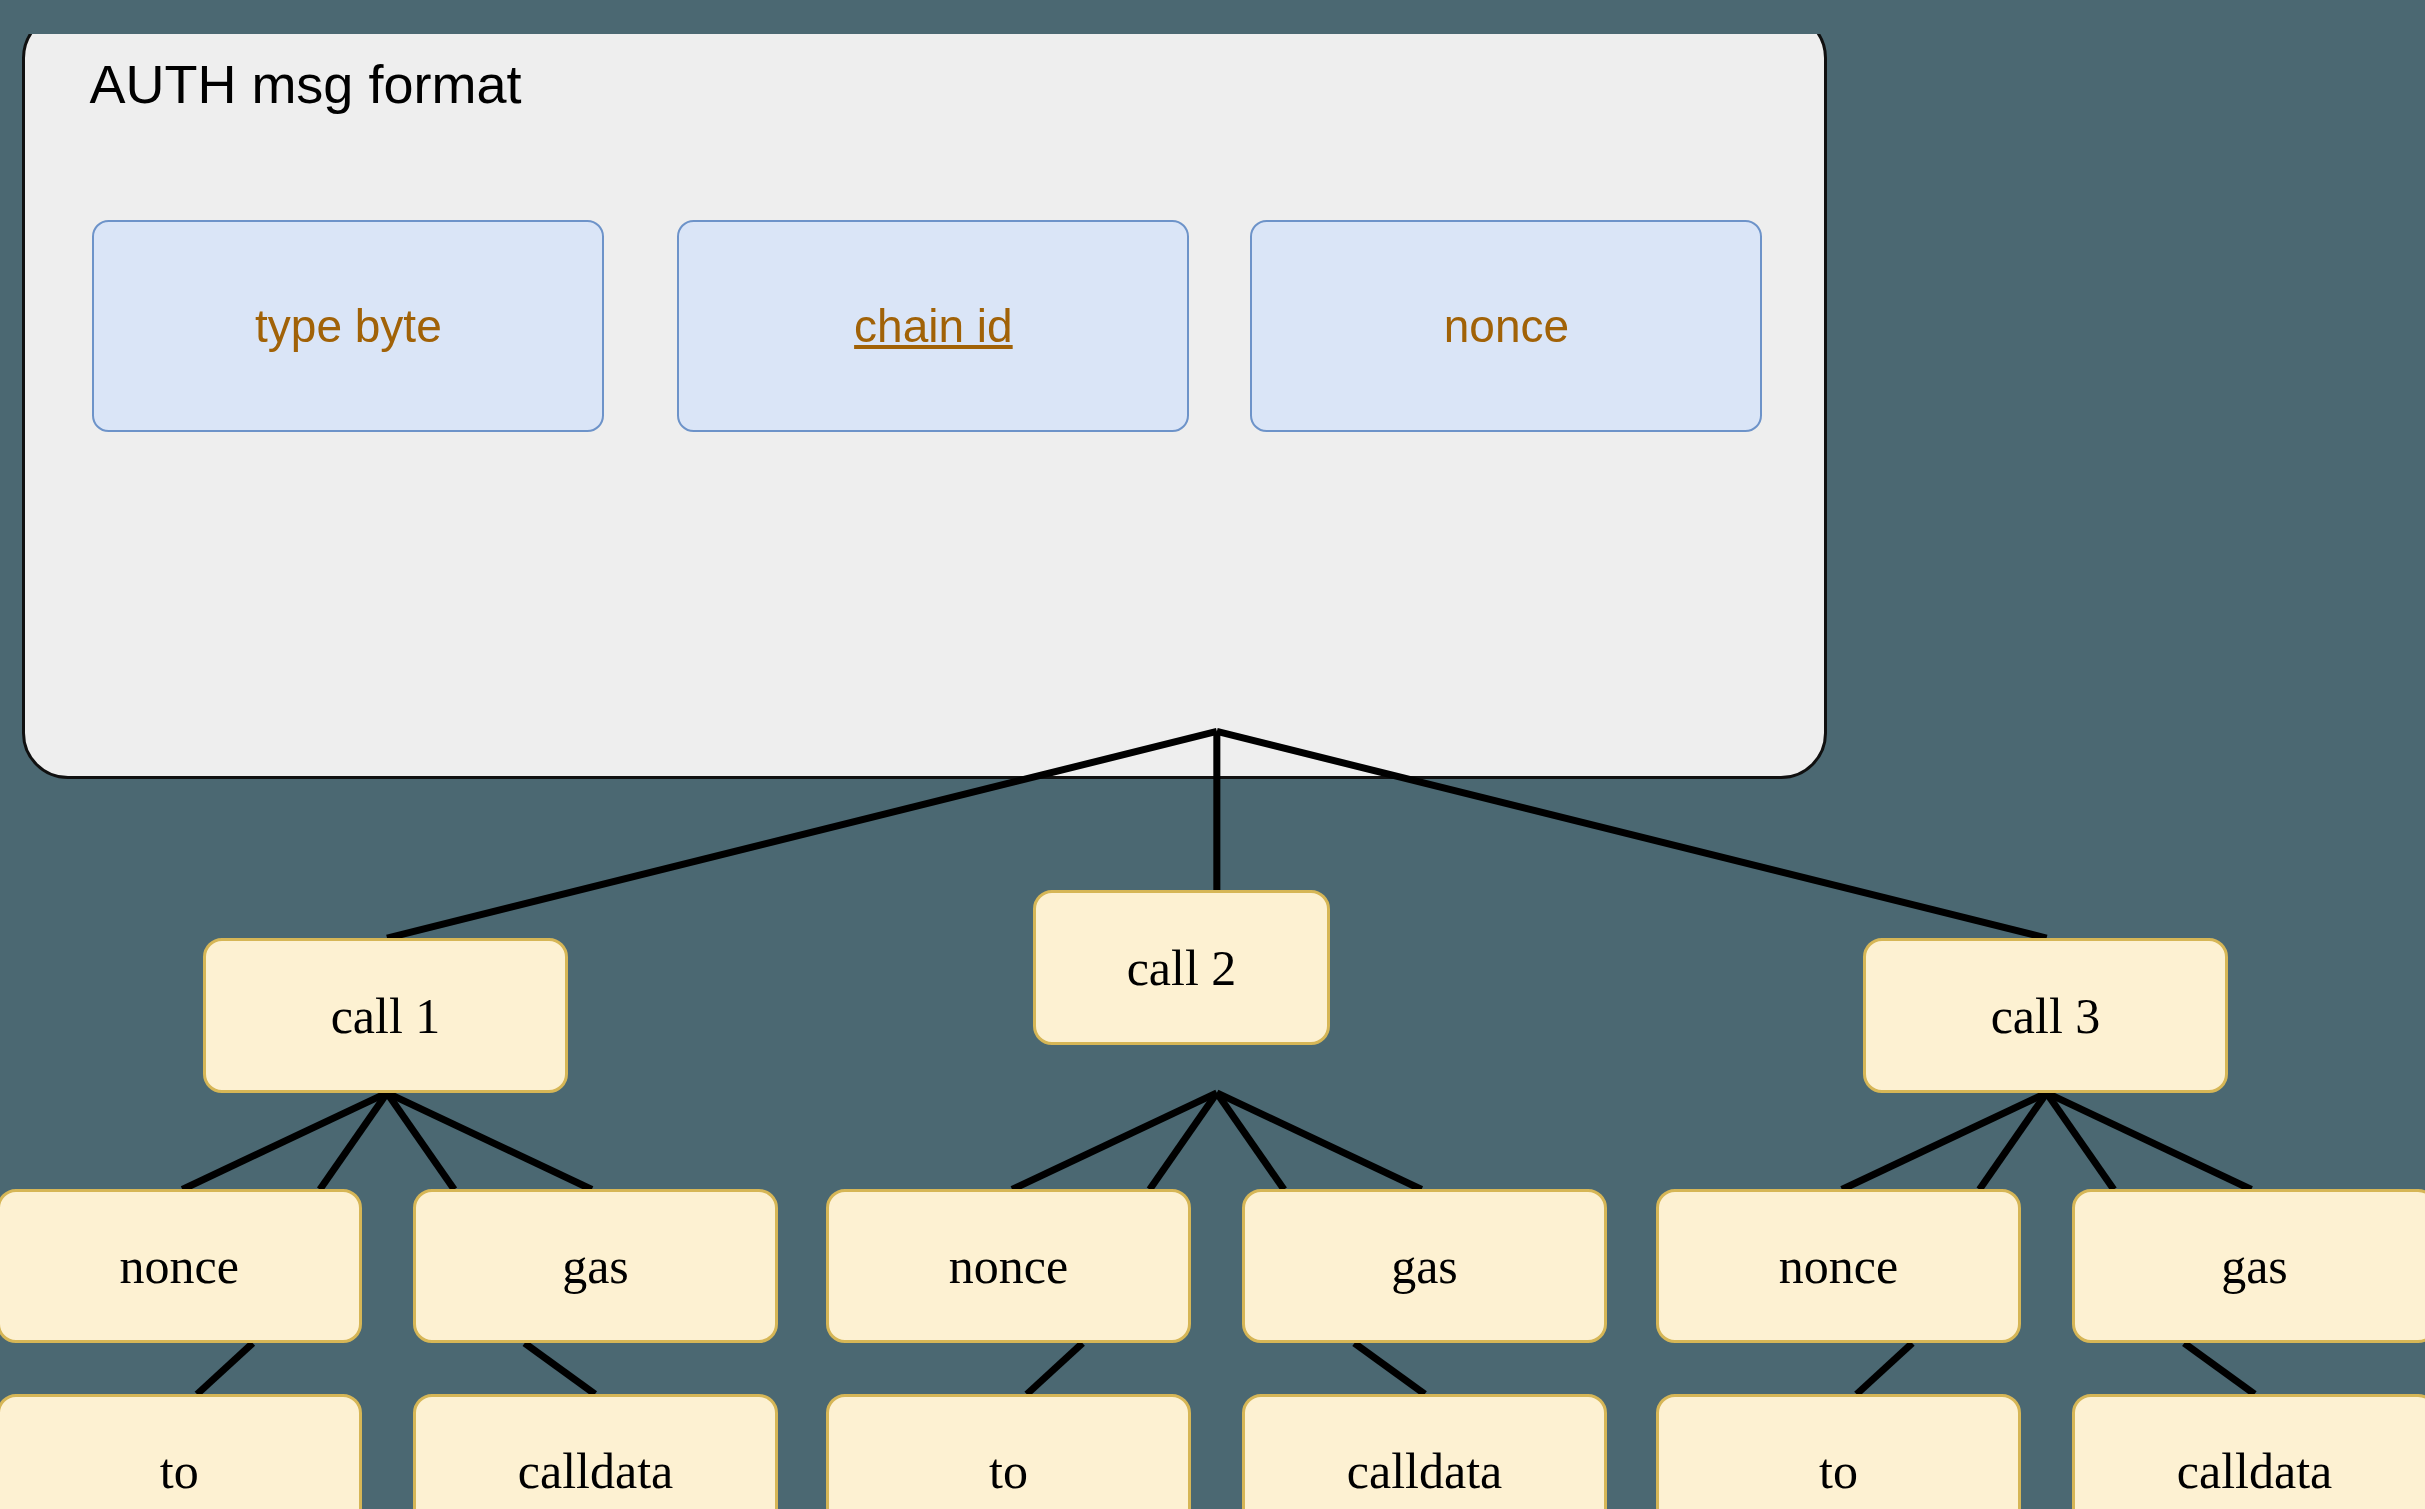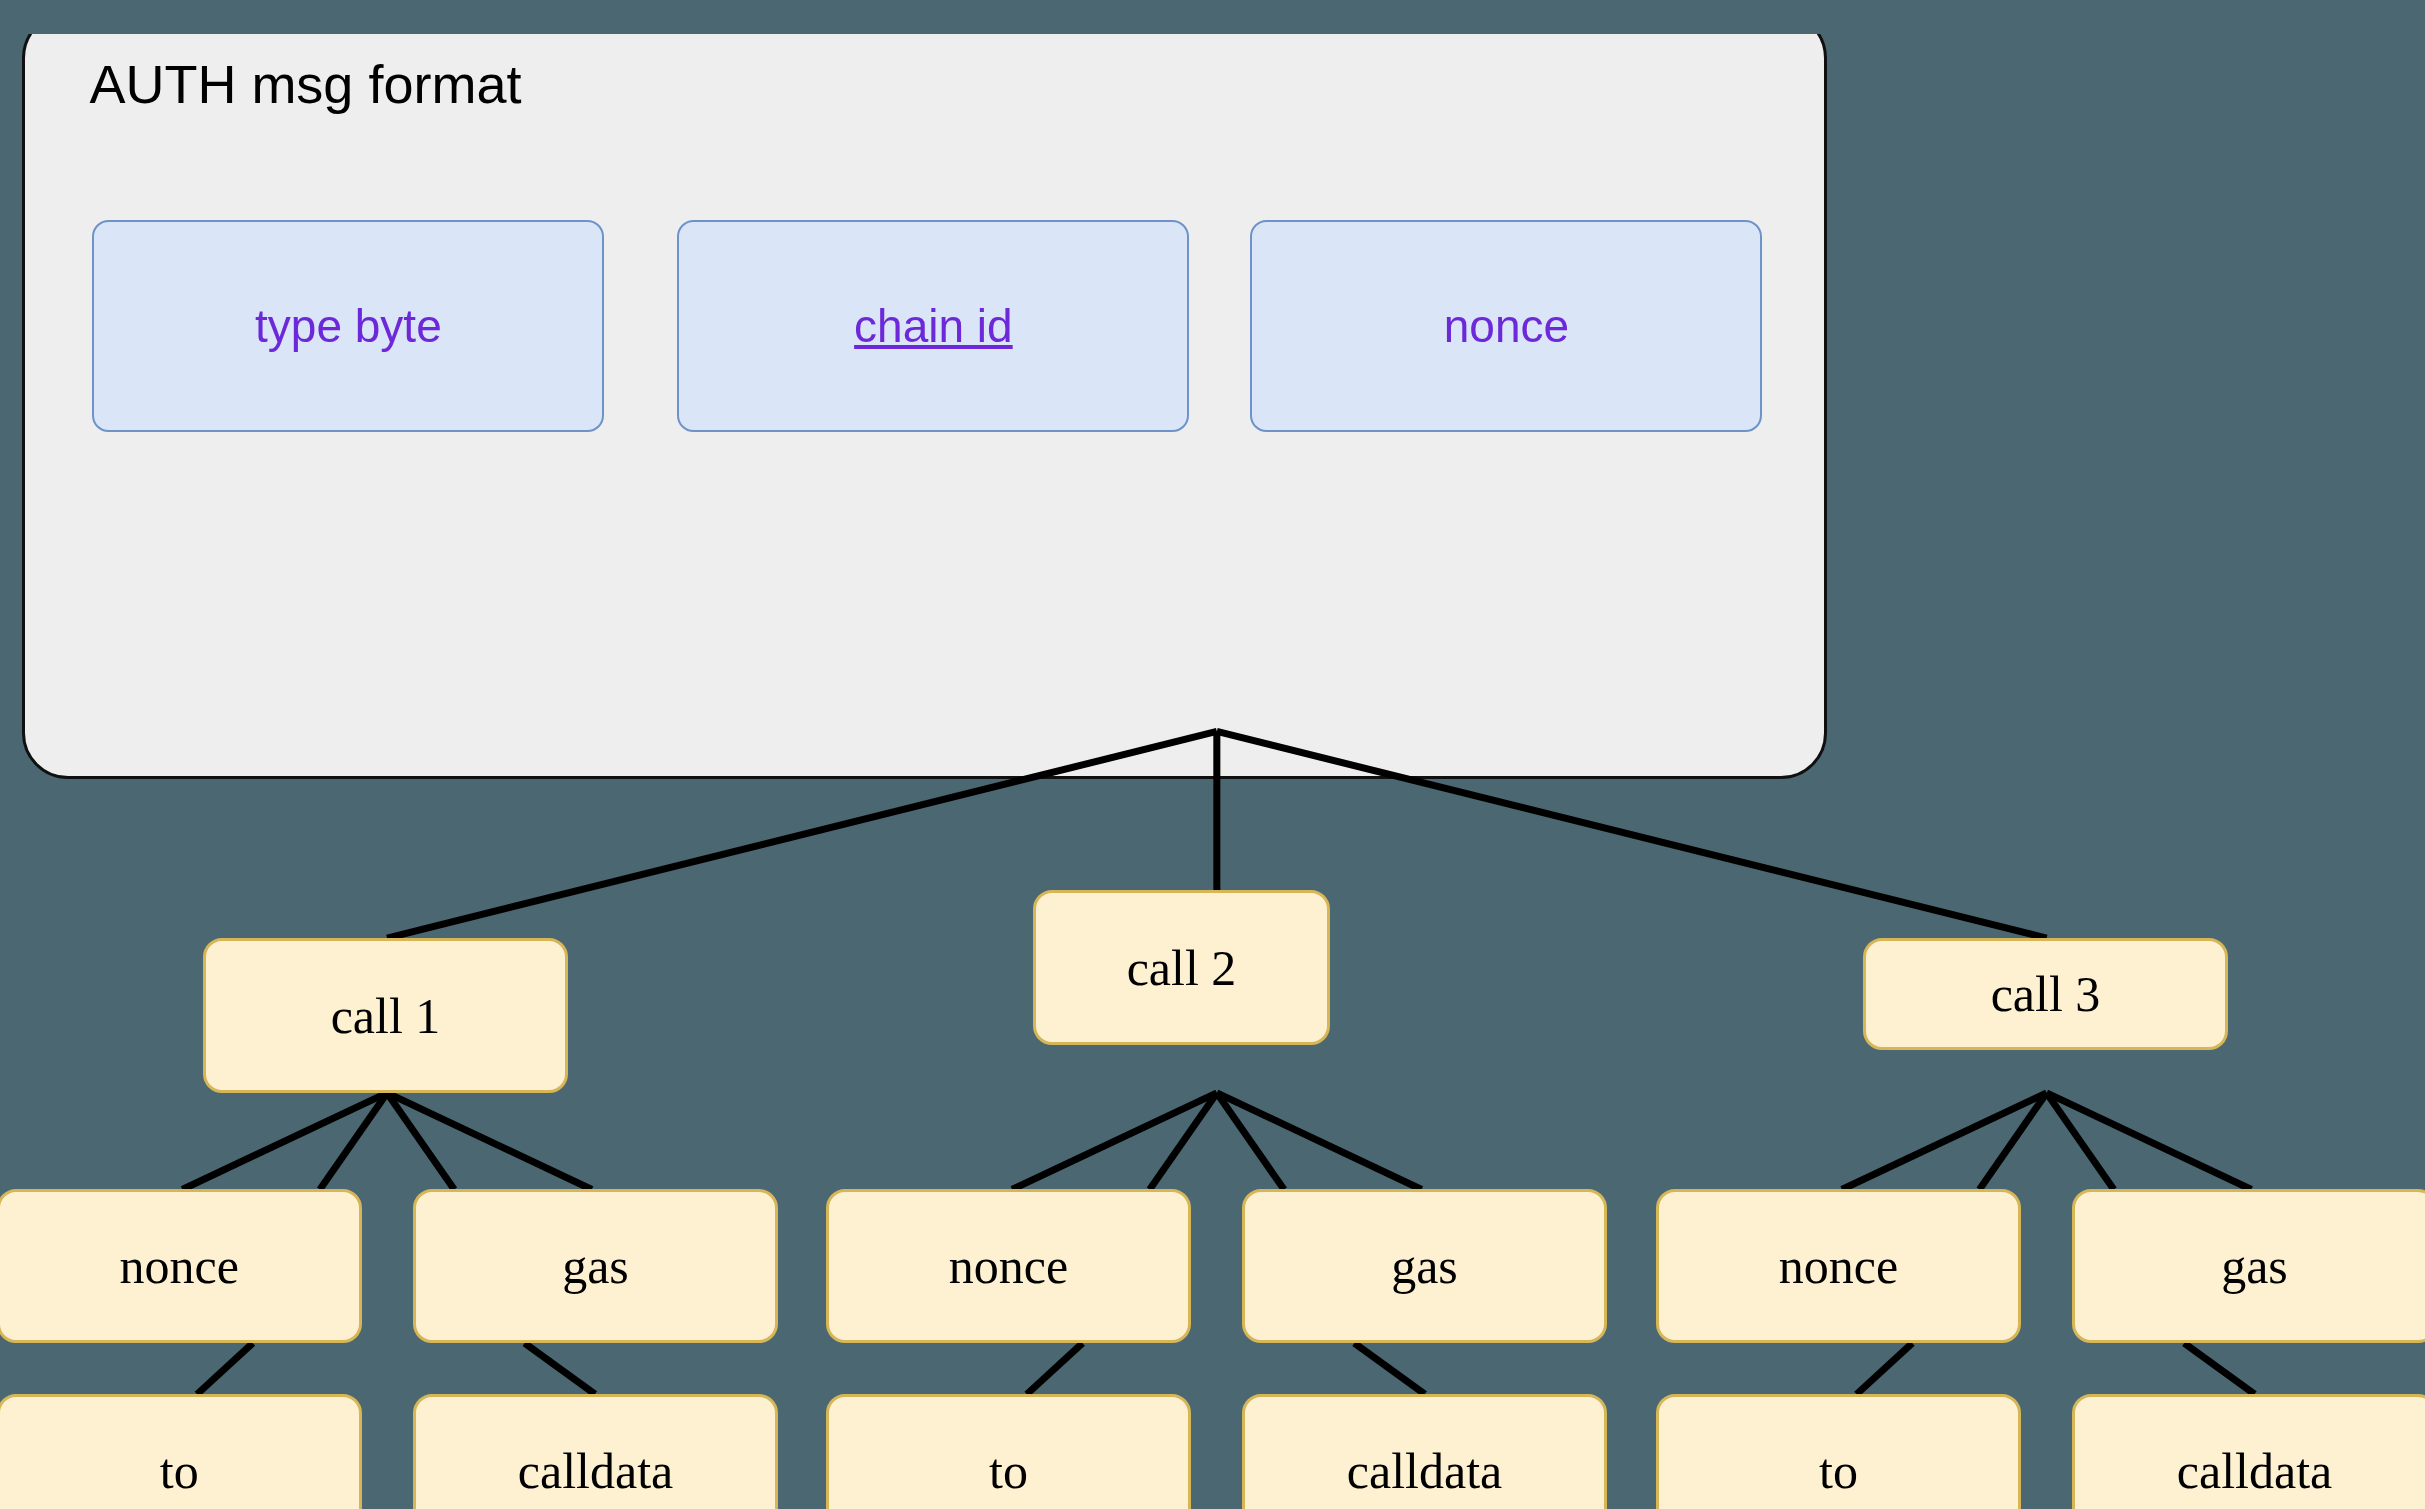--- a/index.html
+++ b/index.html
@@ -50,21 +50,21 @@
   
   .field {
     position: absolute;
     box-sizing: border-box;
     border-radius: 16.6px;
     display: flex;
     align-items: center;
     justify-content: center;
     font-family: "Liberation Sans", "DejaVu Sans", sans-serif;
     font-size: 46px;
-    color: #6d28d9;
+    color: #a16207;
     white-space: nowrap;
   }
   .field.blue {
     background: #dae5f7;
     border: 2.6px solid #6d93c9;
   }
   .field.green {
     background: #d5e6d2;
     border: 2.6px solid #82b366;
   }
@@ -141,20 +141,20 @@
   <div class="node" style="left:413px; top:1155px; width:365px; height:154px;">gas</div>
   <div class="node" style="left:-3.2px; top:1360px; width:365px; height:154px;">to</div>
   <div class="node" style="left:413px; top:1360px; width:365px; height:154px;">calldata</div>
 
   <div class="node" style="left:1033px; top:856px; width:297px; height:155px;">call 2</div>
   <div class="node" style="left:826px; top:1155px; width:365px; height:154px;">nonce</div>
   <div class="node" style="left:1242px; top:1155px; width:365px; height:154px;">gas</div>
   <div class="node" style="left:826px; top:1360px; width:365px; height:154px;">to</div>
   <div class="node" style="left:1242px; top:1360px; width:365px; height:154px;">calldata</div>
 
-  <div class="node" style="left:1863px; top:904px; width:365px; height:112px;">call 3</div>
+  <div class="node" style="left:1863px; top:904px; width:365px; height:155px;">call 3</div>
   <div class="node" style="left:1656px; top:1155px; width:365px; height:154px;">nonce</div>
   <div class="node" style="left:2072px; top:1155px; width:365px; height:154px;">gas</div>
   <div class="node" style="left:1656px; top:1360px; width:365px; height:154px;">to</div>
   <div class="node" style="left:2072px; top:1360px; width:365px; height:154px;">calldata</div>
 
 </div>
 
 
 </body></html>

